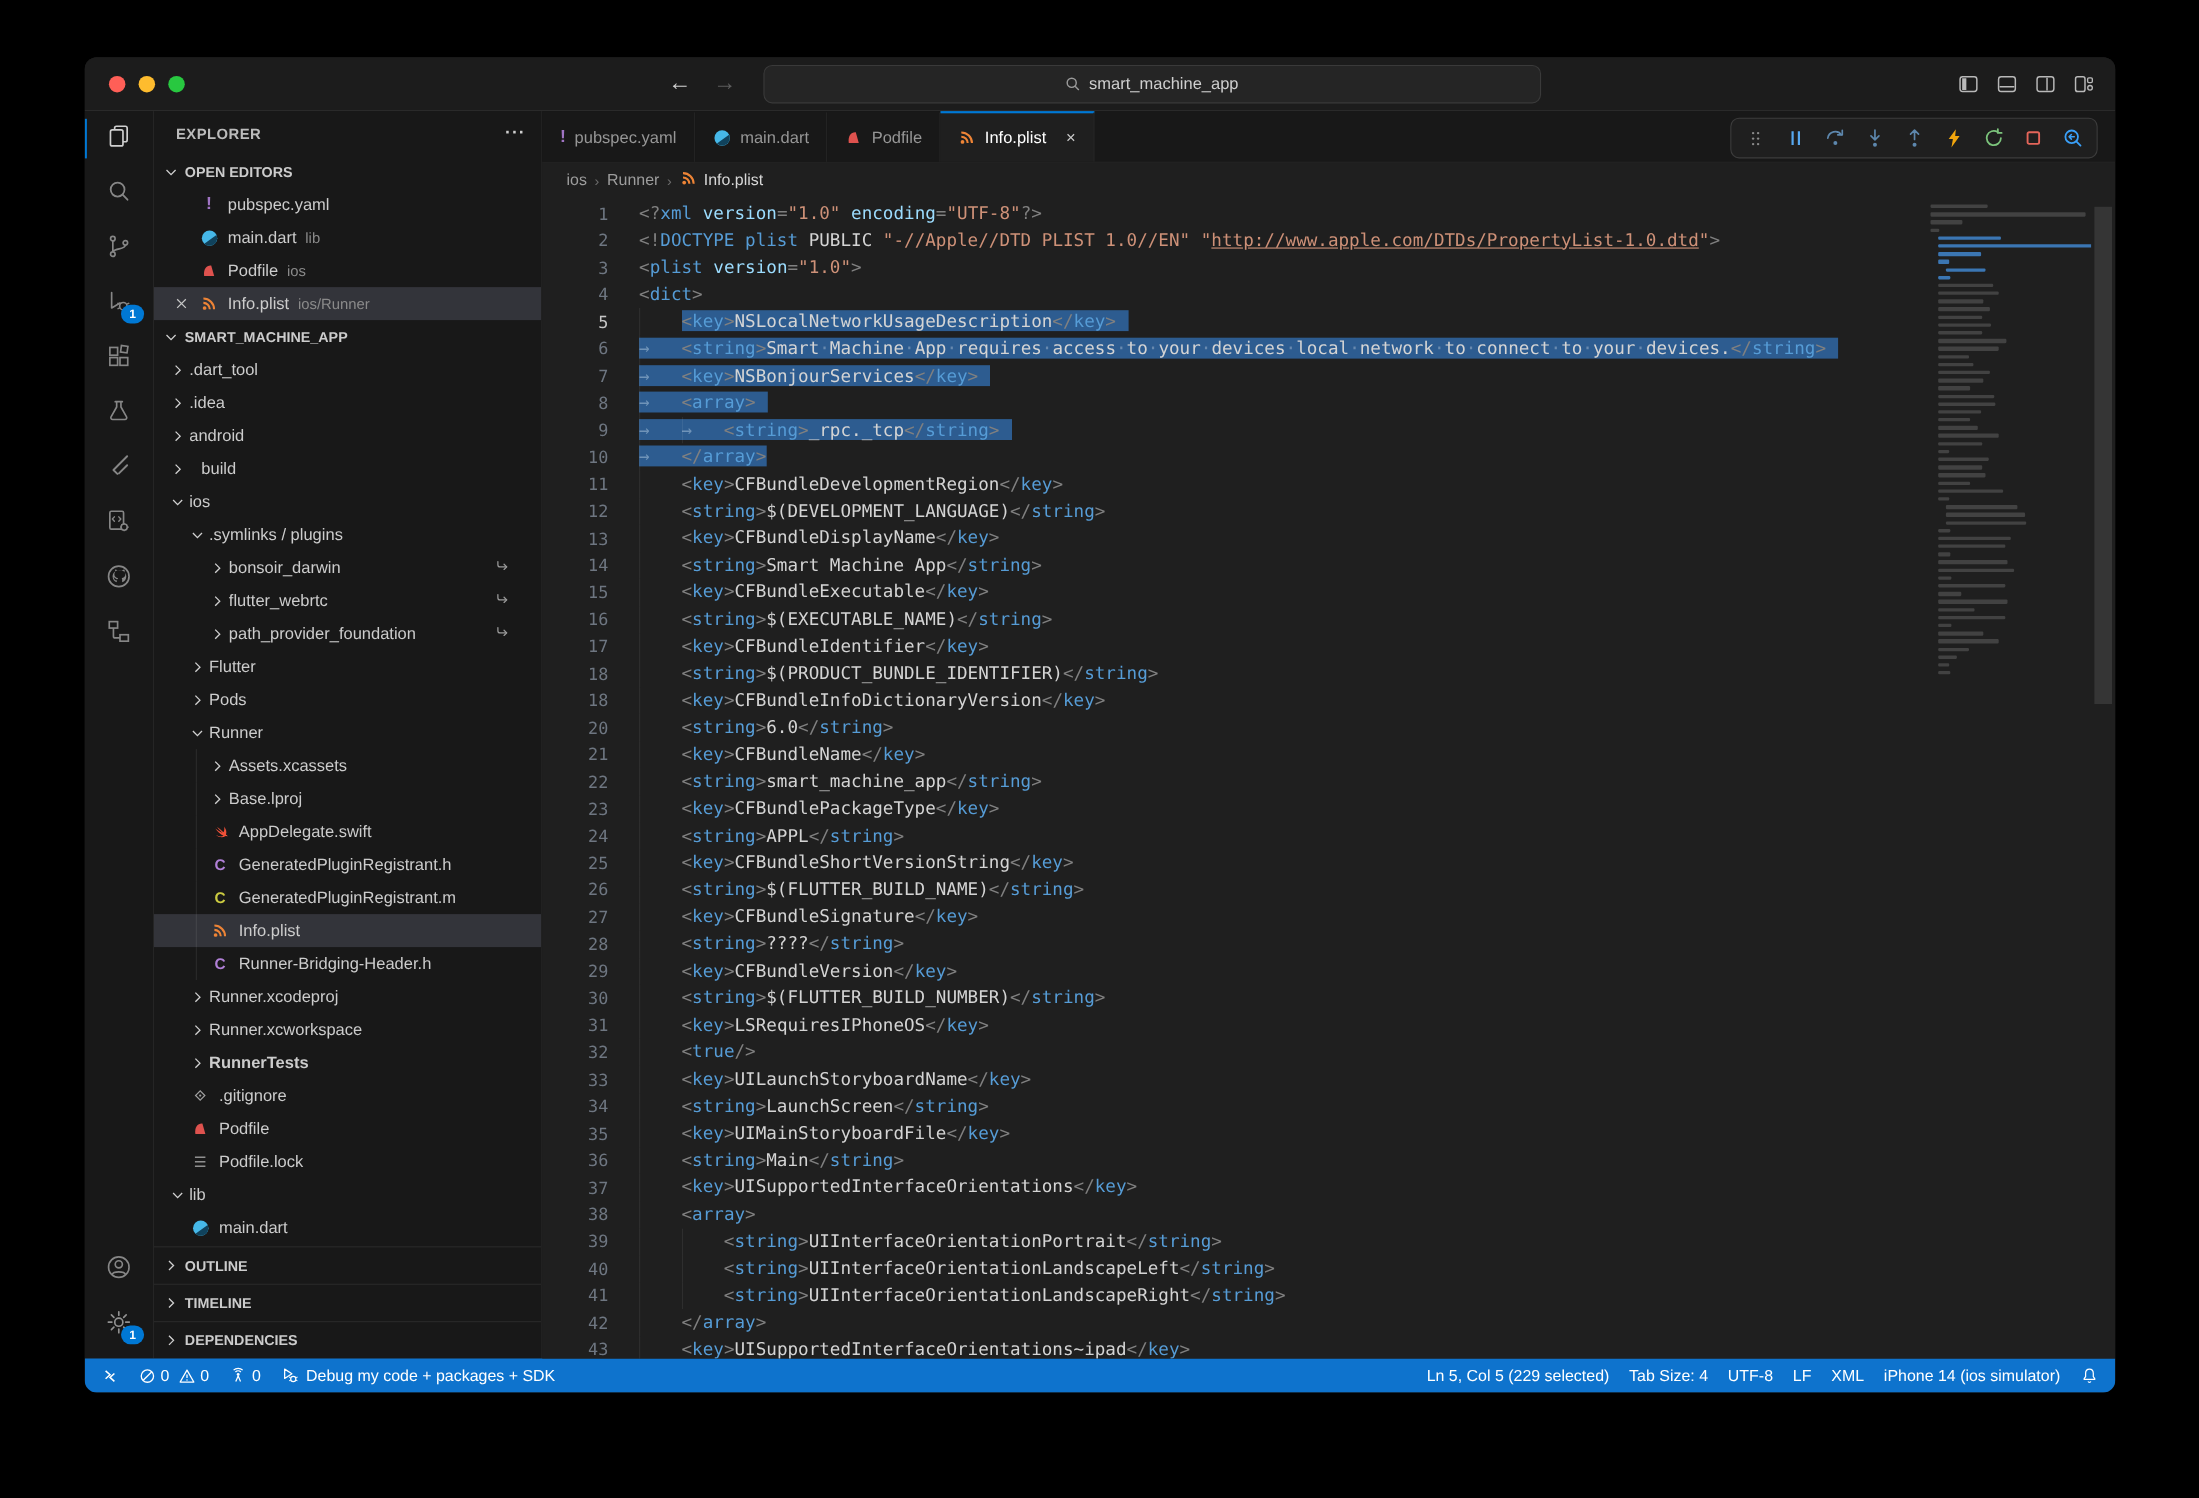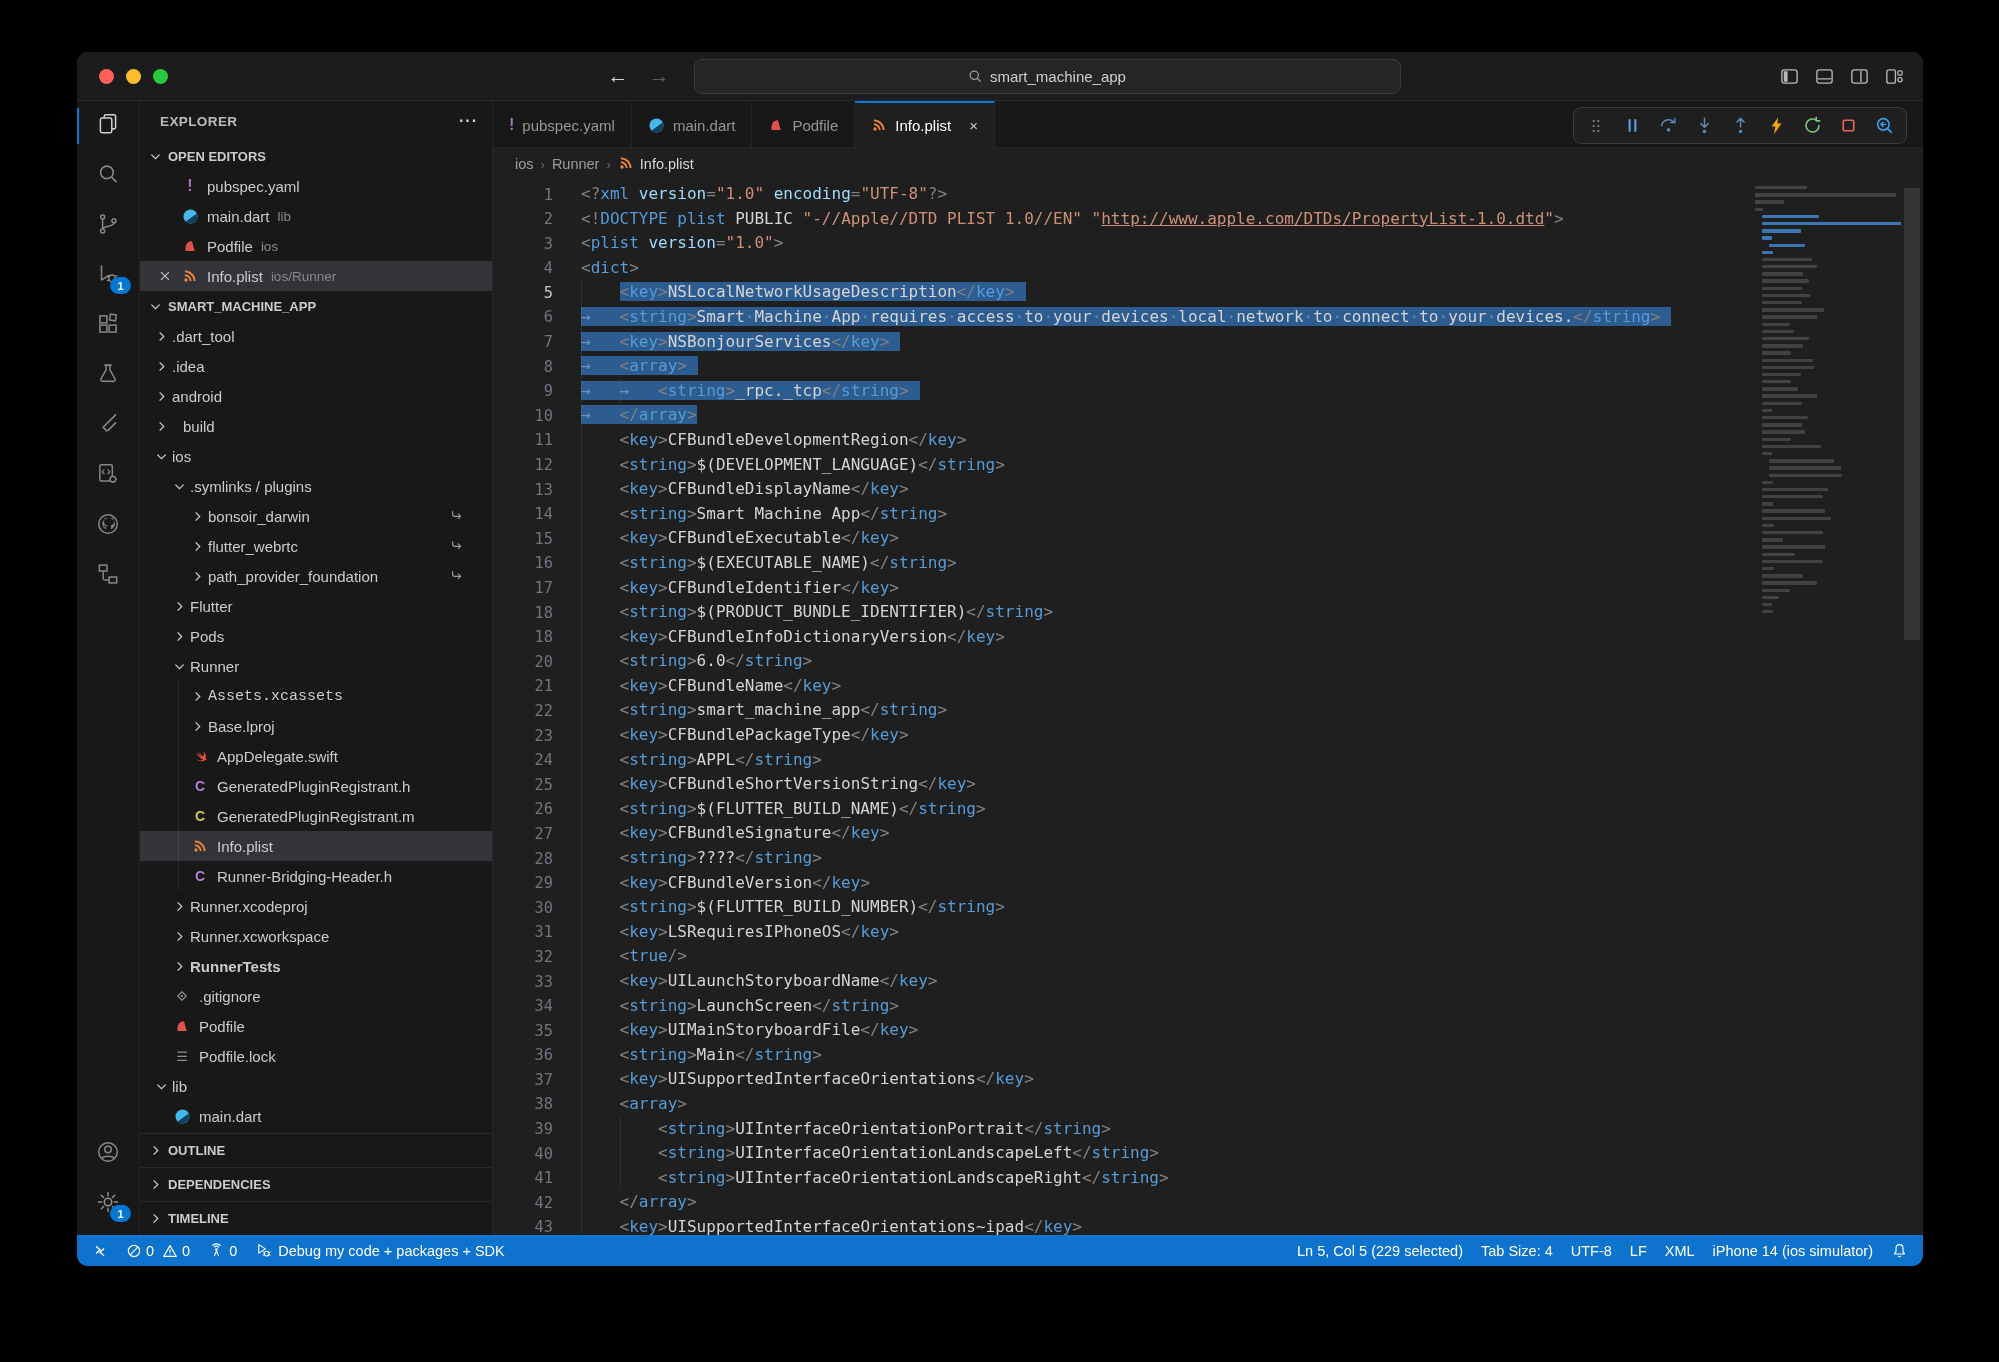--- a/index.html
+++ b/index.html
@@ -404,21 +404,21 @@
               <span class="lbl" style="margin-left:2px">Pods</span>
             </div>
             <div class="tree-row" style="padding-left: 30px;">
               <span class="chev">
                 <svg width="15" height="15" viewBox="0 0 16 16">
                   <path d="M3.6 6L8 10.4 12.4 6" fill="none" stroke="#cfcfcf" stroke-width="1.3"></path>
                 </svg>
               </span>
               <span class="lbl" style="margin-left:2px">Runner</span>
             </div>
-            <div class="tree-row guided" style="padding-left: 48px; font-family: Liberation Mono, monospace;">
+            <div class="tree-row guided" style="padding-left: 48px;">
               <span class="chev">
                 <svg width="15" height="15" viewBox="0 0 16 16">
                   <path d="M6 3.6L10.4 8 6 12.4" fill="none" stroke="#cfcfcf" stroke-width="1.3"></path>
                 </svg>
               </span>
               <span class="lbl" style="margin-left:2px">Assets.xcassets</span>
             </div>
             <div class="tree-row guided" style="padding-left: 48px;">
               <span class="chev">
                 <svg width="15" height="15" viewBox="0 0 16 16">
@@ -535,29 +535,29 @@
                 </svg>
               </span>
               <span>OUTLINE</span>
             </div>
             <div class="sec-head bordered">
               <span class="chev">
                 <svg width="15" height="15" viewBox="0 0 16 16">
                   <path d="M6 3.6L10.4 8 6 12.4" fill="none" stroke="#cfcfcf" stroke-width="1.3"></path>
                 </svg>
               </span>
+              <span>TIMELINE</span>
+            </div>
+            <div class="sec-head bordered">
+              <span class="chev">
+                <svg width="15" height="15" viewBox="0 0 16 16">
+                  <path d="M6 3.6L10.4 8 6 12.4" fill="none" stroke="#cfcfcf" stroke-width="1.3"></path>
+                </svg>
+              </span>
               <span>DEPENDENCIES</span>
-            </div>
-            <div class="sec-head bordered">
-              <span class="chev">
-                <svg width="15" height="15" viewBox="0 0 16 16">
-                  <path d="M6 3.6L10.4 8 6 12.4" fill="none" stroke="#cfcfcf" stroke-width="1.3"></path>
-                </svg>
-              </span>
-              <span>TIMELINE</span>
             </div>
           </div>
       </div>
 
       <div class="editor">
         <div class="tabbar" id="tabbar">
           <div class="tab">
               <span style="display:flex">
                 <span class="warnico">!</span>
               </span>

